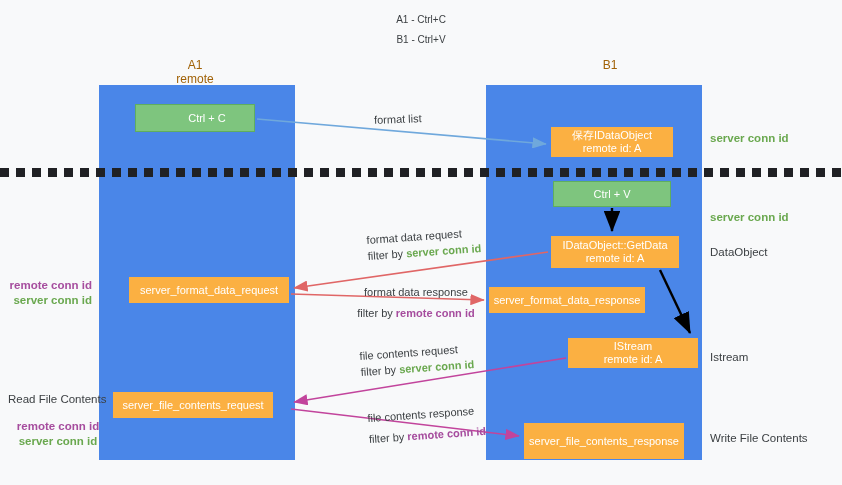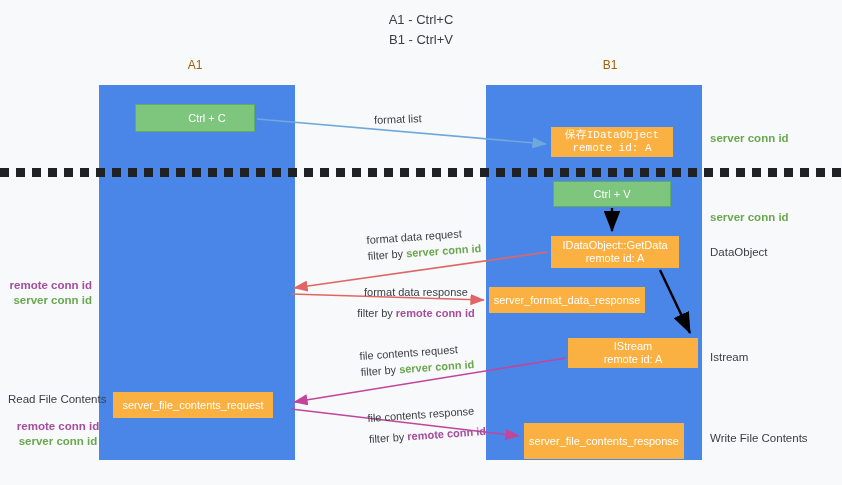--- a/index.html
+++ b/index.html
@@ -9,21 +9,21 @@
     font-family:"Liberation Sans","DejaVu Sans",sans-serif;
     overflow:hidden;
     position:relative;
   }
   #stage{position:absolute;left:0;top:0;width:842px;height:485px;}
   .abs{position:absolute;}
 
   
   #title{
     left:0;top:10px;width:842px;text-align:center;
-    font-size:13px;color:#3c4043;line-height:20px;
+    font-size:10px;color:#3c4043;line-height:20px;
   }
 
   
   .lane-head{
     text-align:center;font-size:12px;color:#a16207;line-height:14px;
   }
   #head-a1{left:120px;top:58px;width:150px;}
   #head-b1{left:530px;top:58px;width:160px;}
 
   
@@ -36,21 +36,21 @@
     box-sizing:border-box;
     display:flex;flex-direction:column;
     align-items:center;justify-content:center;
     color:#ffffff;font-size:11px;line-height:13px;
     text-align:center;padding:2px 4px;
   }
   .green{background:#7ec57e;border:1px solid #5fae5f;}
   .orange{background:#fbb042;}
 
   #box-ctrlc{left:135px;top:104px;width:120px;height:28px;padding-left:28px;}
-  #box-save-ido{left:551px;top:127px;width:122px;height:30px;font-family:Liberation Mono, monospace;}
+  #box-save-ido{left:551px;top:127px;width:122px;height:30px;}
   #box-ctrlv{left:553px;top:181px;width:118px;height:26px;}
   #box-getdata{left:551px;top:236px;width:128px;height:32px;}
   #box-istream{left:568px;top:338px;width:130px;height:30px;}
 
   #box-fmt-req{left:129px;top:277px;width:160px;height:26px;}
   #box-fmt-resp{left:489px;top:287px;width:156px;height:26px;}
   #box-file-req{left:113px;top:392px;width:160px;height:26px;}
   #box-file-resp{left:524px;top:423px;width:160px;height:36px;}
 
   
@@ -95,20 +95,21 @@
 
 <div id="stage">
 
   <div class="abs" id="title">
     <div>A1 - Ctrl+C</div>
     <div>B1 - Ctrl+V</div>
   </div>
 
   <div class="abs lane-head" id="head-a1">
     <div>A1</div>
+    <div>remote</div>
   </div>
   <div class="abs lane-head" id="head-b1">
     <div>B1</div>
   </div>
 
   <div class="abs lane" id="lane-a1"></div>
   <div class="abs lane" id="lane-b1"></div>
 
   <svg id="wires" viewBox="0 0 842 485">
     <defs>
@@ -162,20 +163,23 @@
   <div class="abs box orange" id="box-getdata">
     <span>IDataObject::GetData</span>
     <span>remote id: A</span>
   </div>
 
   <div class="abs box orange" id="box-istream">
     <span>IStream</span>
     <span>remote id: A</span>
   </div>
 
+  <div class="abs box orange" id="box-fmt-req">
+    <span>server_format_data_request</span>
+  </div>
 
   <div class="abs box orange" id="box-fmt-resp">
     <span>server_format_data_response</span>
   </div>
 
   <div class="abs box orange" id="box-file-req">
     <span>server_file_contents_request</span>
   </div>
 
   <div class="abs box orange" id="box-file-resp">

